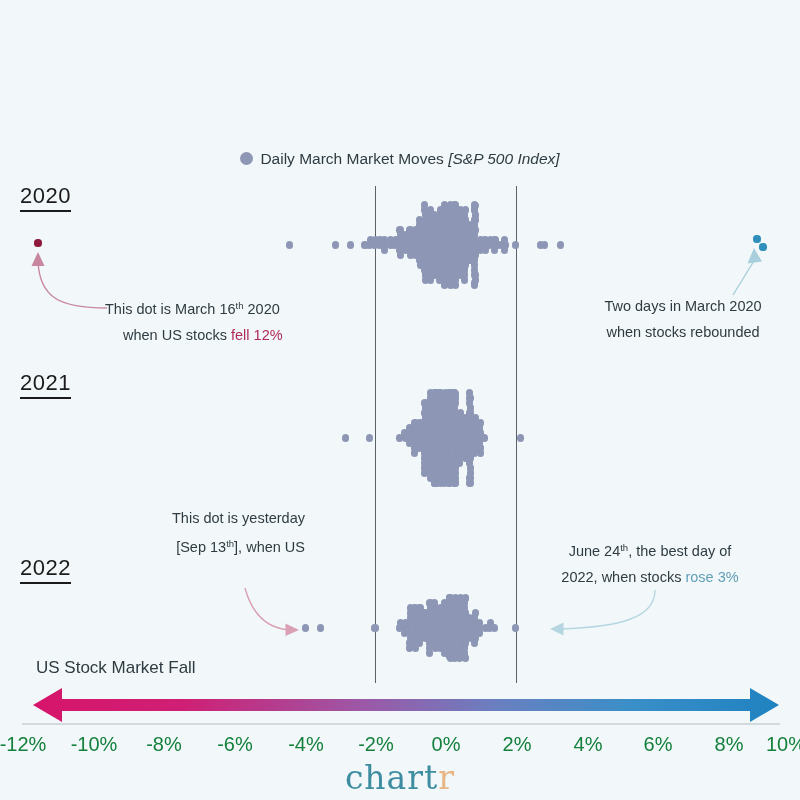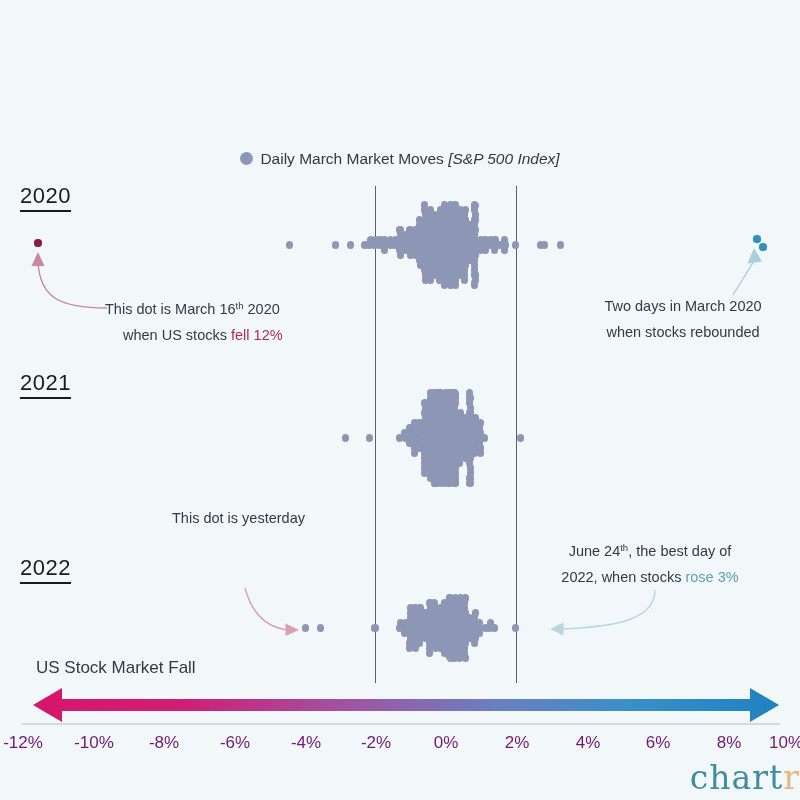--- a/index.html
+++ b/index.html
@@ -66,31 +66,31 @@
     position:absolute;top:658px;
     font-size:17px;color:#2f3b42;
   }
   .axisline{
     position:absolute;left:22px;top:723px;width:758px;height:1.5px;
     background:#d3dade;
   }
   .ticks{position:absolute;left:0;top:733px;width:800px;height:24px;}
   .tick{
     position:absolute;top:0;
-    font-size:17px;color:#701a75;
+    font-size:20px;color:#15803d;
     transform:translateX(-50%);
     white-space:nowrap;
   }
   .source{
     position:absolute;left:14px;top:766px;
     font-size:15px;color:#7b8388;
   }
   .chartr{
     position:absolute;left:0;right:0;top:758px;
-    text-align:right;
+    text-align:center;
     font-family:"DejaVu Serif", serif;
     font-size:33px;letter-spacing:1px;
   }
   .chartr .c1{color:#3f8da1;}
   .chartr .c2{color:#e8b684;}
 
   svg.overlay{position:absolute;left:0;top:0;width:800px;height:800px;pointer-events:none;}
   .dotlayer{position:absolute;left:0;top:0;width:800px;height:800px;}
   .dot{position:absolute;border-radius:50%;}
 </style>
@@ -801,20 +801,21 @@
     <div style="padding-left:18px;"><span>when US stocks </span><span class="fall">fell 12%</span></div>
   </div>
 
   <div class="note" style="left:583px;top:293px;width:200px;text-align:center;">
     <div>Two days in March 2020</div>
     <div>when stocks rebounded</div>
   </div>
 
   <div class="note" style="left:140px;top:505px;width:165px;text-align:right;">
     <div>This dot is yesterday</div>
+    <div><span>[Sep 13</span><sup>th</sup><span>], when US</span></div>
   </div>
 
   <div class="note" style="left:540px;top:535px;width:220px;text-align:center;">
     <div><span>June 24</span><sup>th</sup><span>, the best day of</span></div>
     <div><span>2022, when stocks </span><span class="rise">rose 3%</span></div>
   </div>
 
   <div class="axis-label" style="left:36px;">US Stock Market Fall</div>
 
   <svg class="overlay" viewBox="0 0 800 800">

